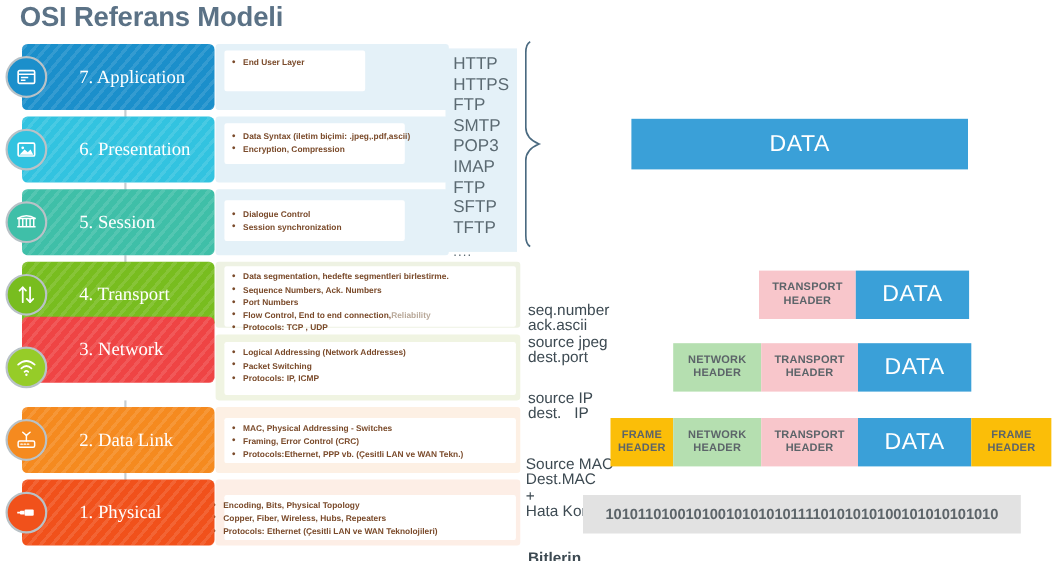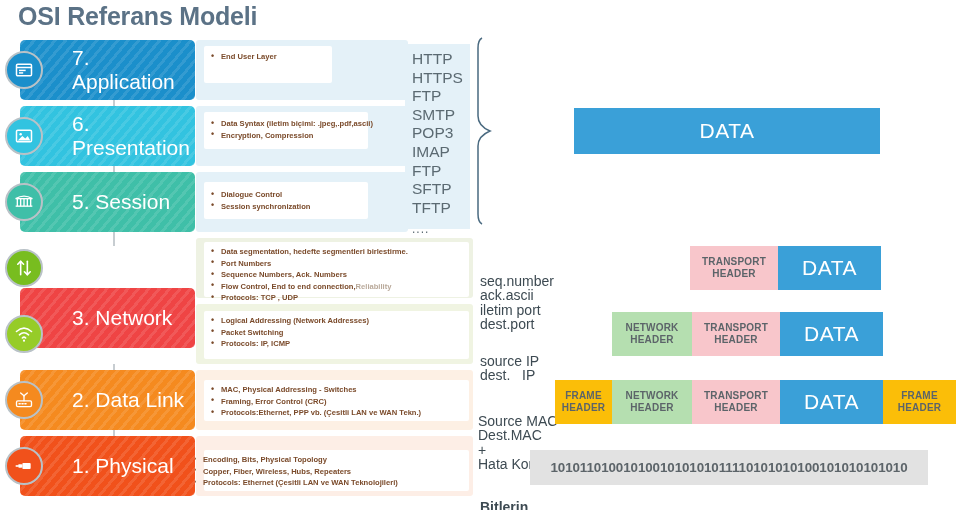--- a/index.html
+++ b/index.html
@@ -18,23 +18,24 @@
     color: #5b7286; letter-spacing: -0.2px;
     white-space: nowrap;
   }
 
   
   .layer-bar {
     position: absolute;
     border-radius: 5px;
     color: #ffffff;
     display: flex; align-items: center;
-    font-size: 21px;
+    font-size: 17px;
     padding-left: 52px;
     overflow: hidden;
+    font-family: Liberation Serif, serif;
   }
   .layer-bar .stripes {
     position: absolute; inset: 0;
     background-image: repeating-linear-gradient(
       -50deg, rgba(255,255,255,0.11) 0px, rgba(255,255,255,0.11) 3px,
       rgba(255,255,255,0) 3px, rgba(255,255,255,0) 8px);
     pointer-events: none;
   }
   .layer-bar .lbl { position: relative; z-index: 2; }
 
@@ -171,22 +172,22 @@
     <li>Encryption, Compression</li>
   </ul>
 
   <ul class="bullets" style="left:210px; top:189px;">
     <li>Dialogue Control</li>
     <li>Session synchronization</li>
   </ul>
 
   <ul class="bullets" style="left:210px; top:246px;">
     <li>Data segmentation, hedefte segmentleri birlestirme.</li>
+    <li>Sequence Numbers, Ack. Numbers</li>
     <li>Port Numbers</li>
-    <li>Sequence Numbers, Ack. Numbers</li>
     <li><span>Flow Control, End to end connection,</span><span class="muted">Reliability</span></li>
     <li>Protocols: TCP , UDP</li>
   </ul>
 
   <ul class="bullets" style="left:210px; top:315px;">
     <li>Logical Addressing (Network Addresses)</li>
     <li>Packet Switching</li>
     <li>Protocols: IP, ICMP</li>
   </ul>
 
@@ -206,20 +207,24 @@
     <div class="stripes"></div>
     <span class="lbl">7. Application</span>
   </div>
   <div class="layer-bar" style="left:20px; top:106px; width:175px; height:60px; background:#32c3e0;">
     <div class="stripes"></div>
     <span class="lbl">6. Presentation</span>
   </div>
   <div class="layer-bar" style="left:20px; top:172px; width:175px; height:60px; background:#3fbfa8;">
     <div class="stripes"></div>
     <span class="lbl">5. Session</span>
+  </div>
+  <div class="layer-bar" style="left:20px; top:238px; width:175px; height:60px; background:#78bd1f;">
+    <div class="stripes"></div>
+    <span class="lbl">4. Transport</span>
   </div>
   <div class="layer-bar" style="left:20px; top:288px; width:175px; height:60px; background:#ef4444;">
     <div class="stripes"></div>
     <span class="lbl">3. Network</span>
   </div>
   <div class="layer-bar" style="left:20px; top:370px; width:175px; height:60px; background:#f58a1f;">
     <div class="stripes"></div>
     <span class="lbl">2. Data Link</span>
   </div>
   <div class="layer-bar" style="left:20px; top:436px; width:175px; height:60px; background:#f1511b;">
@@ -309,21 +314,21 @@
     <li class="dots">....</li>
   </ul>
 
   <svg id="brace" width="34" height="190" viewBox="0 0 34 190">
     <path d="M6 2 Q2 4 2 12 L2 80 Q2 90 14 95 Q2 100 2 110 L2 178 Q2 186 6 188" fill="none" stroke="#4a6a80" stroke-width="1.5"></path>
   </svg>
 
   <div class="pdu-text" style="left:480px; top:242px;">
     <div>seq.number</div>
     <div>ack.ascii</div>
-    <div>iletim port</div>
+    <div>source jpeg</div>
     <div>dest.port</div>
   </div>
 
   <div class="pdu-text" style="left:480px; top:322px;">
     <div>source IP</div>
     <div>dest.&nbsp;&nbsp; IP</div>
   </div>
 
   <div class="pdu-text" style="left:478px; top:382px;">
     <div>Source MAC</div>

